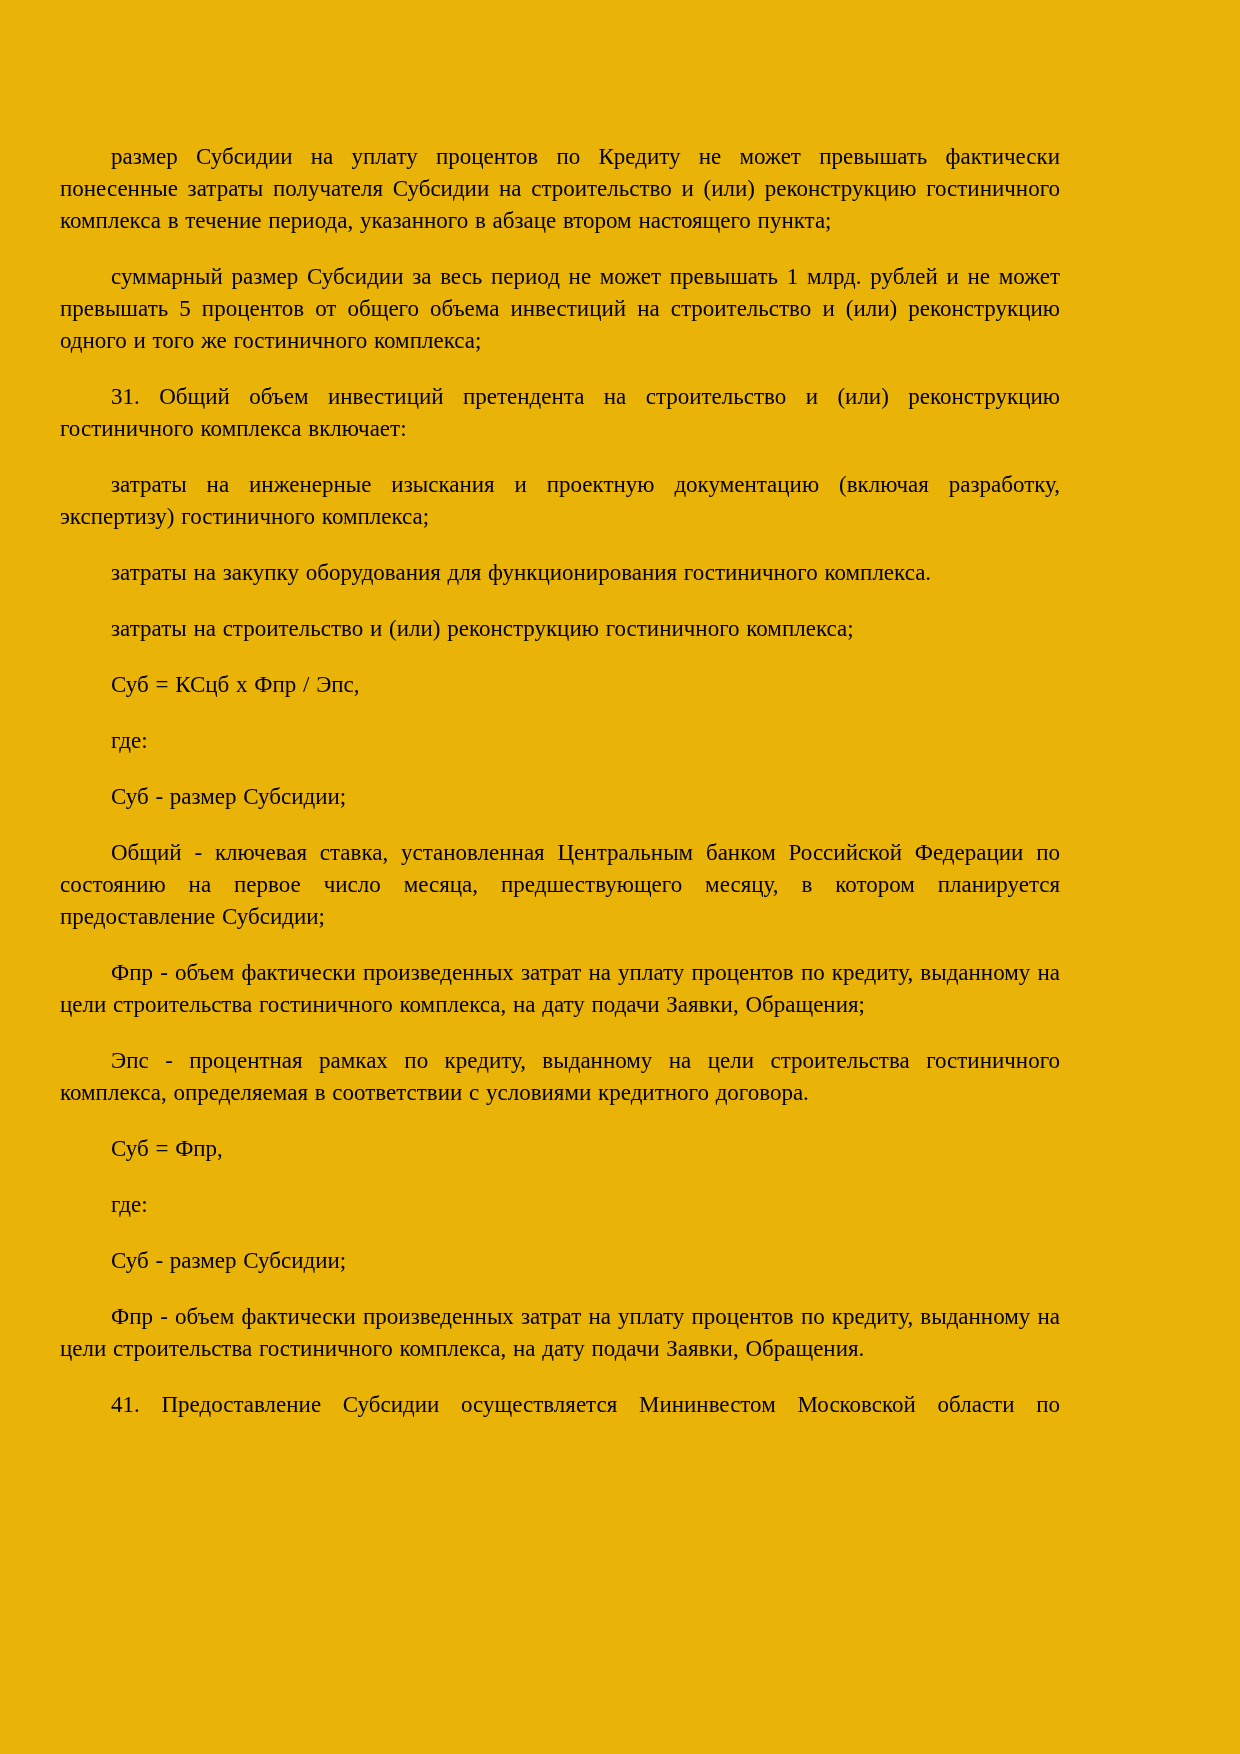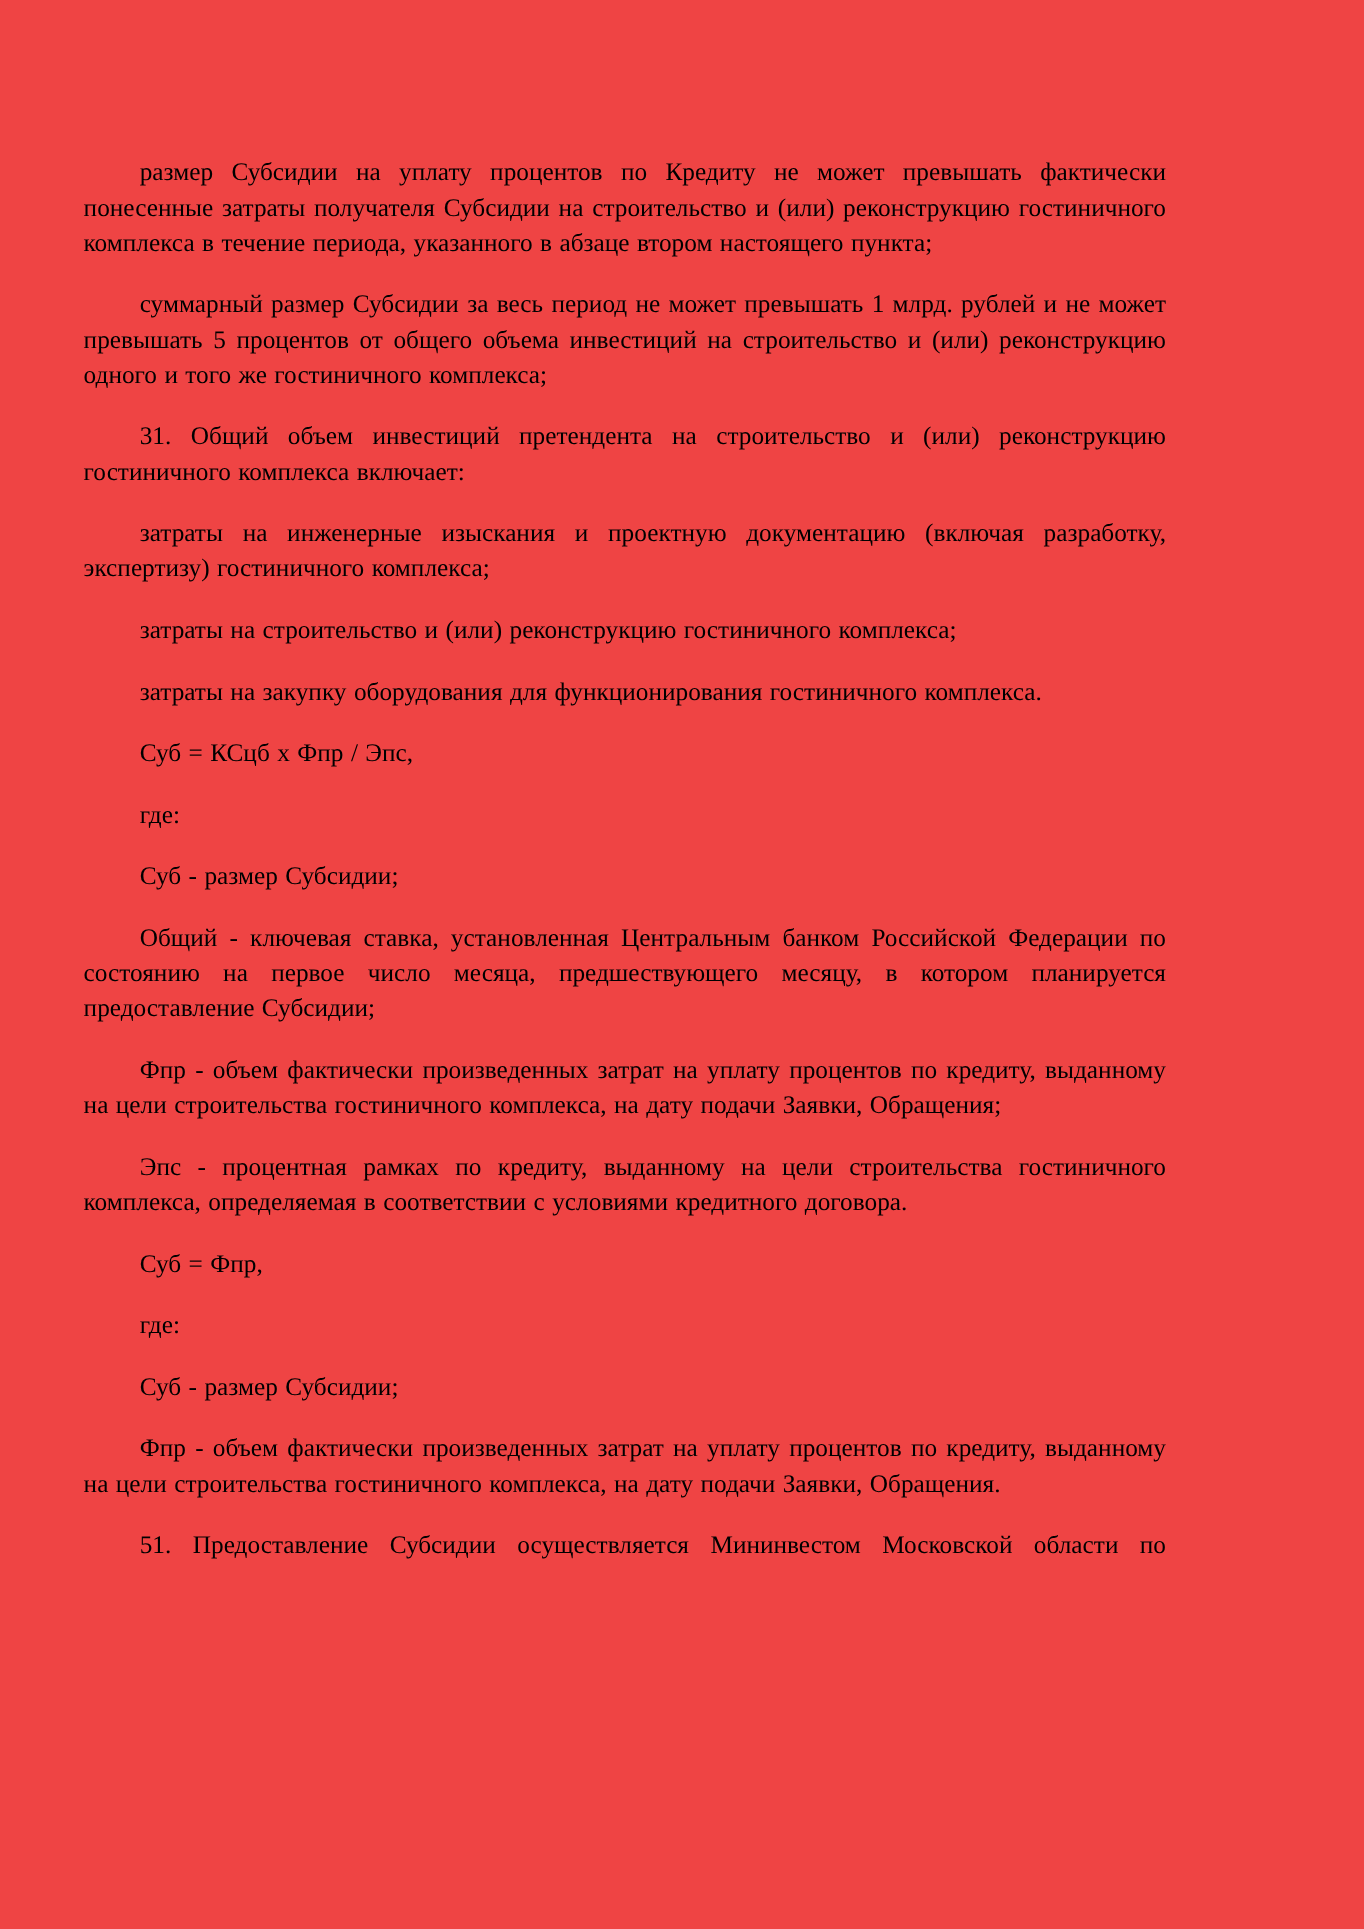--- a/index.html
+++ b/index.html
@@ -5,52 +5,52 @@
   html, body {
     margin: 0;
     padding: 0;
     background: #ffffff;
   }
   .page {
     position: relative;
     width: 1240px;
     height: 1754px;
     box-sizing: border-box;
-    background: #ef4444;
+    background: #eab308;
     color: #000000;
     font-family: "Liberation Serif", "DejaVu Serif", serif;
     font-size: 23px;
     line-height: 32px;
-    padding: 141px 180px 0 76px;
+    padding: 141px 180px 0 60px;
     overflow: hidden;
   }
   .page p {
     margin: 0 0 24px 0;
     text-align: justify;
     text-indent: 51px;
     word-spacing: 1px;
   }
   .page p.stretch-last {
     text-align-last: justify;
   }
 </style>
 </head>
 <body>
 
 <main class="page">
   <p>размер Субсидии на уплату процентов по Кредиту не может превышать фактически понесенные затраты получателя Субсидии на строительство и (или) реконструкцию гостиничного комплекса в течение периода, указанного в абзаце втором настоящего пункта;</p>
   <p>суммарный размер Субсидии за весь период не может превышать 1 млрд. рублей и не может превышать 5 процентов от общего объема инвестиций на строительство и (или) реконструкцию одного и того же гостиничного комплекса;</p>
   <p>31. Общий объем инвестиций претендента на строительство и (или) реконструкцию гостиничного комплекса включает:</p>
   <p>затраты на инженерные изыскания и проектную документацию (включая разработку, экспертизу) гостиничного комплекса;</p>
+  <p>затраты на закупку оборудования для функционирования гостиничного комплекса.</p>
   <p>затраты на строительство и (или) реконструкцию гостиничного комплекса;</p>
-  <p>затраты на закупку оборудования для функционирования гостиничного комплекса.</p>
   <p>Суб = КСцб х Фпр / Эпс,</p>
   <p>где:</p>
   <p>Суб - размер Субсидии;</p>
   <p>Общий - ключевая ставка, установленная Центральным банком Российской Федерации по состоянию на первое число месяца, предшествующего месяцу, в котором планируется предоставление Субсидии;</p>
   <p>Фпр - объем фактически произведенных затрат на уплату процентов по кредиту, выданному на цели строительства гостиничного комплекса, на дату подачи Заявки, Обращения;</p>
   <p>Эпс - процентная рамках по кредиту, выданному на цели строительства гостиничного комплекса, определяемая в соответствии с условиями кредитного договора.</p>
   <p>Суб = Фпр,</p>
   <p>где:</p>
   <p>Суб - размер Субсидии;</p>
   <p>Фпр - объем фактически произведенных затрат на уплату процентов по кредиту, выданному на цели строительства гостиничного комплекса, на дату подачи Заявки, Обращения.</p>
-  <p class="stretch-last">51. Предоставление Субсидии осуществляется Мининвестом Московской области по</p>
+  <p class="stretch-last">41. Предоставление Субсидии осуществляется Мининвестом Московской области по</p>
 </main>
 
 </body></html>

